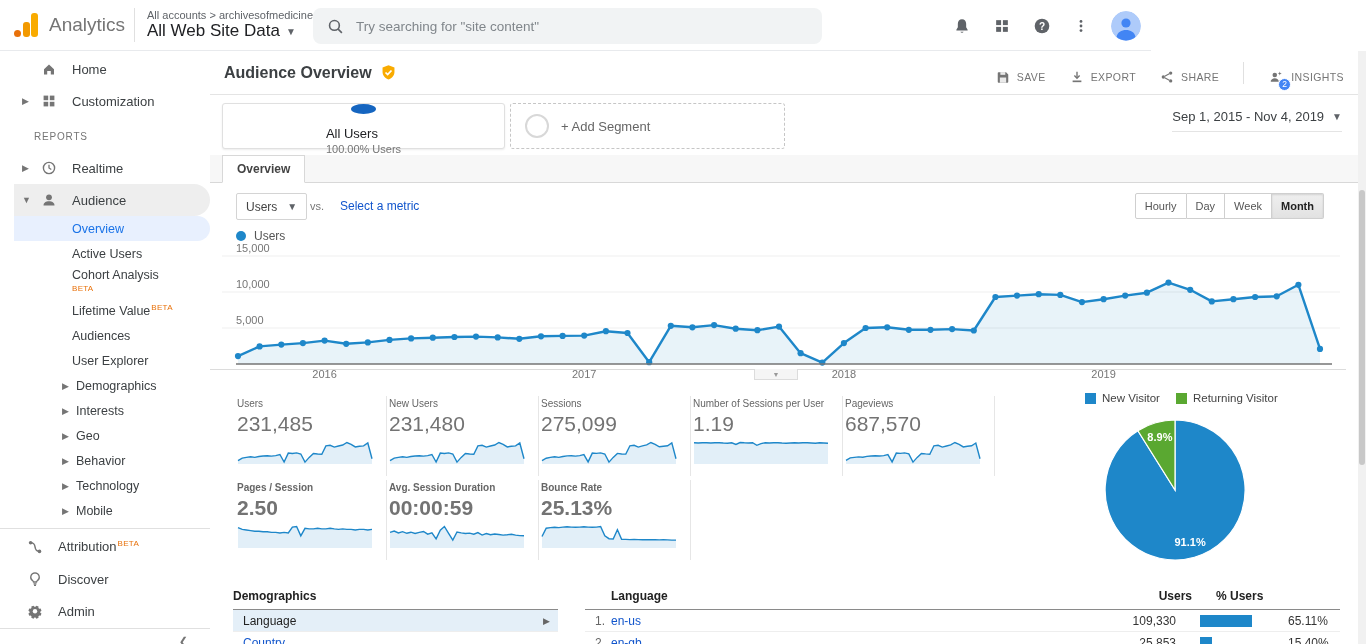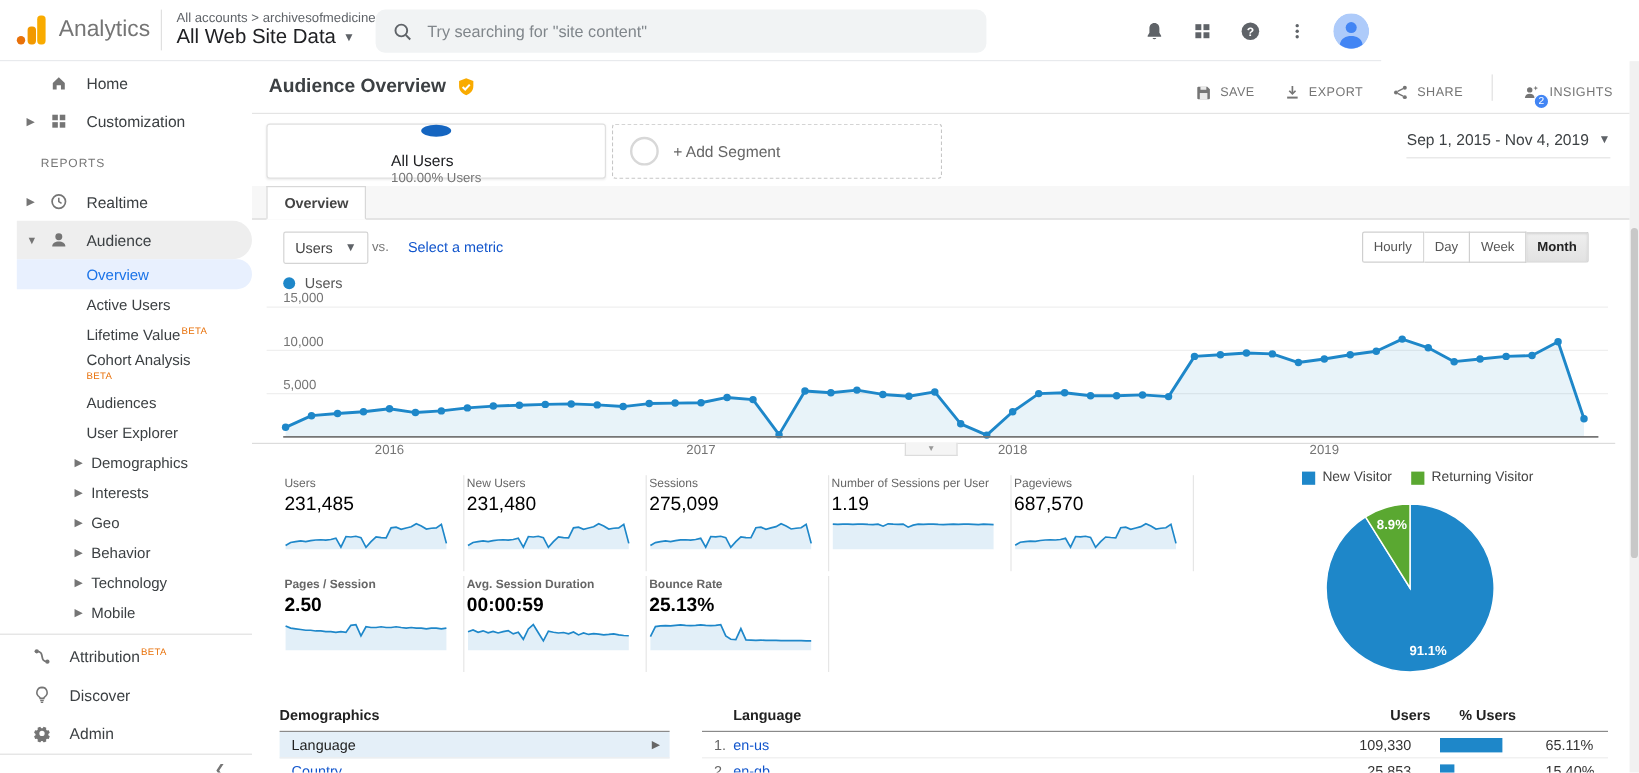--- a/index.html
+++ b/index.html
@@ -97,21 +97,21 @@
   .chart-handle { position:absolute; left:544px; top:-1px; width:44px; height:11px; background:#f5f5f5; border:1px solid #dcdcdc;
                   border-top:none; display:flex; align-items:center; justify-content:center; font-size:7px; color:#999; cursor:pointer; }
 
   
   .metrics-grid { position:absolute; left:25px; top:345px; }
   .metric-row { display:flex; }
   .metric-card { width:152px; height:80px; padding:2px 10px 0 2px; border-right:1px solid #e6e6e6; margin-right:0; cursor:pointer; }
   .metric-row .metric-card:last-child { border-right:1px solid #e6e6e6; }
   .metric-row + .metric-row { margin-top:4px;font-weight:bold; }
   .metric-label { font-size:10px; color:#666; white-space:nowrap; }
-  .metric-value { font-size:16px; color:#000000; margin-top:3px; }
+  .metric-value { font-size:21px; color:#737373; margin-top:3px; }
   .metric-spark { margin-top:2px; }
 
   
   .pie-legend { position:absolute; left:875px; top:341px; display:flex; gap:16px; font-size:11.5px; color:#444; }
   .pie-legend .pl-item { display:flex; align-items:center; gap:6px; }
   .pl-swatch { width:11px; height:11px; }
   .pie-chart { position:absolute; left:890px; top:364px; }
 
   
   .bottom { position:absolute; left:0; top:534px; width:100%; height:59px; }
@@ -260,27 +260,27 @@
           </span>
           <span>Audience</span>
         </div>
         <div class="side-sub selected">
           <span>Overview</span>
         </div>
         <div class="side-sub">
           <span>Active Users</span>
         </div>
         <div class="side-sub">
-          <span>Lifetime Value<sup class="beta">BETA</sup></span>
-        </div>
-        <div class="side-sub">
           <span class="two-line">
             <span>Cohort Analysis</span>
             <span class="beta-below">BETA</span>
           </span>
+        </div>
+        <div class="side-sub">
+          <span>Lifetime Value<sup class="beta">BETA</sup></span>
         </div>
         <div class="side-sub">
           <span>Audiences</span>
         </div>
         <div class="side-sub">
           <span>User Explorer</span>
         </div>
         <div class="side-sub has-caret">
           <span class="expander">▶</span>
           <span>Demographics</span>

